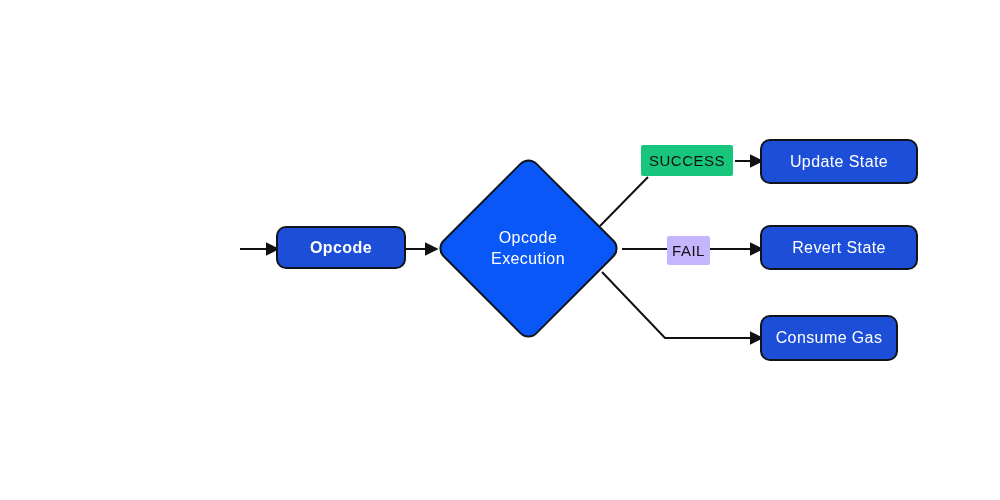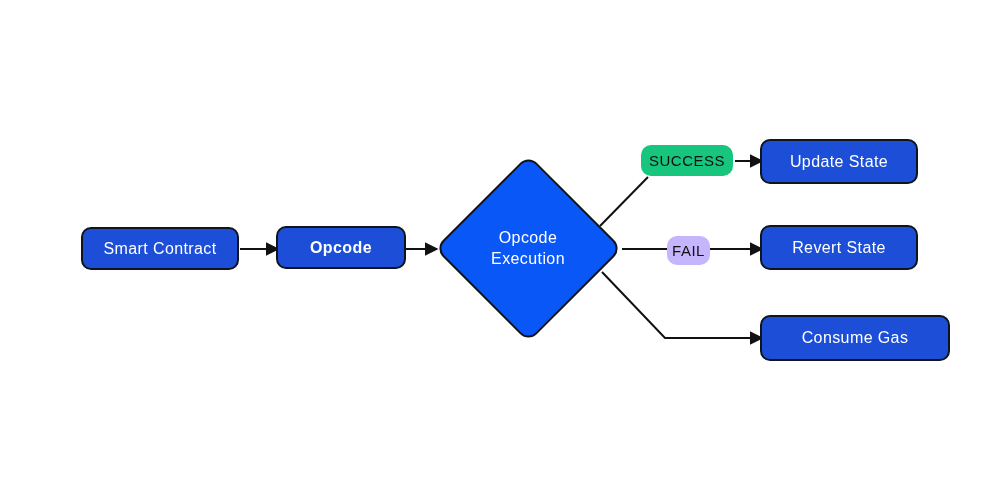--- a/index.html
+++ b/index.html
@@ -62,21 +62,21 @@
     align-items: flex-end;
     justify-content: center;
     text-align: center;
   }
   .badge {
     position: absolute;
     box-sizing: border-box;
     color: #111111;
     font-size: 15px;
     letter-spacing: 0.5px;
-    border-radius: 10px;
+    border-radius: 2px;
     display: flex;
     align-items: center;
     justify-content: center;
   }
   .badge.success {
     left: 641px;
     top: 145px;
     width: 92px;
     height: 31px;
     background: #18c57d;
@@ -106,23 +106,20 @@
       </marker>
     </defs>
     <path class="edge" d="M 240 249 L 267 249" marker-end="url(#arrowhead)"></path>
     <path class="edge" d="M 394 249 L 426 249" marker-end="url(#arrowhead)"></path>
     <path class="edge" d="M 600 226 L 648 177"></path>
     <path class="edge" d="M 735 161 L 751 161" marker-end="url(#arrowhead)"></path>
     <path class="edge" d="M 622 249 L 751 249" marker-end="url(#arrowhead)"></path>
     <path class="edge" d="M 602 272 L 665 338 L 751 338" marker-end="url(#arrowhead)"></path>
   </svg>
 
-  <div class="node" style="left:81px; top:227px; width:158px; height:43px;">
-    <span>Smart Contract</span>
-  </div>
 
   <div class="node" style="left:276px; top:226px; width:130px; height:43px;font-weight:bold;">
     <span>Opcode</span>
   </div>
 
   <div class="diamond"></div>
   <div class="diamond-label">
     <span>Opcode Execution</span>
   </div>
 
@@ -135,17 +132,17 @@
   </div>
 
   <div class="node" style="left:760px; top:139px; width:158px; height:45px;">
     <span>Update State</span>
   </div>
 
   <div class="node" style="left:760px; top:225px; width:158px; height:45px;">
     <span>Revert State</span>
   </div>
 
-  <div class="node" style="left:760px; top:315px; width:190px; height:46px;">
+  <div class="node" style="left:760px; top:315px; width:138px; height:46px;">
     <span>Consume Gas</span>
   </div>
 
 </div>
 
 </body></html>

